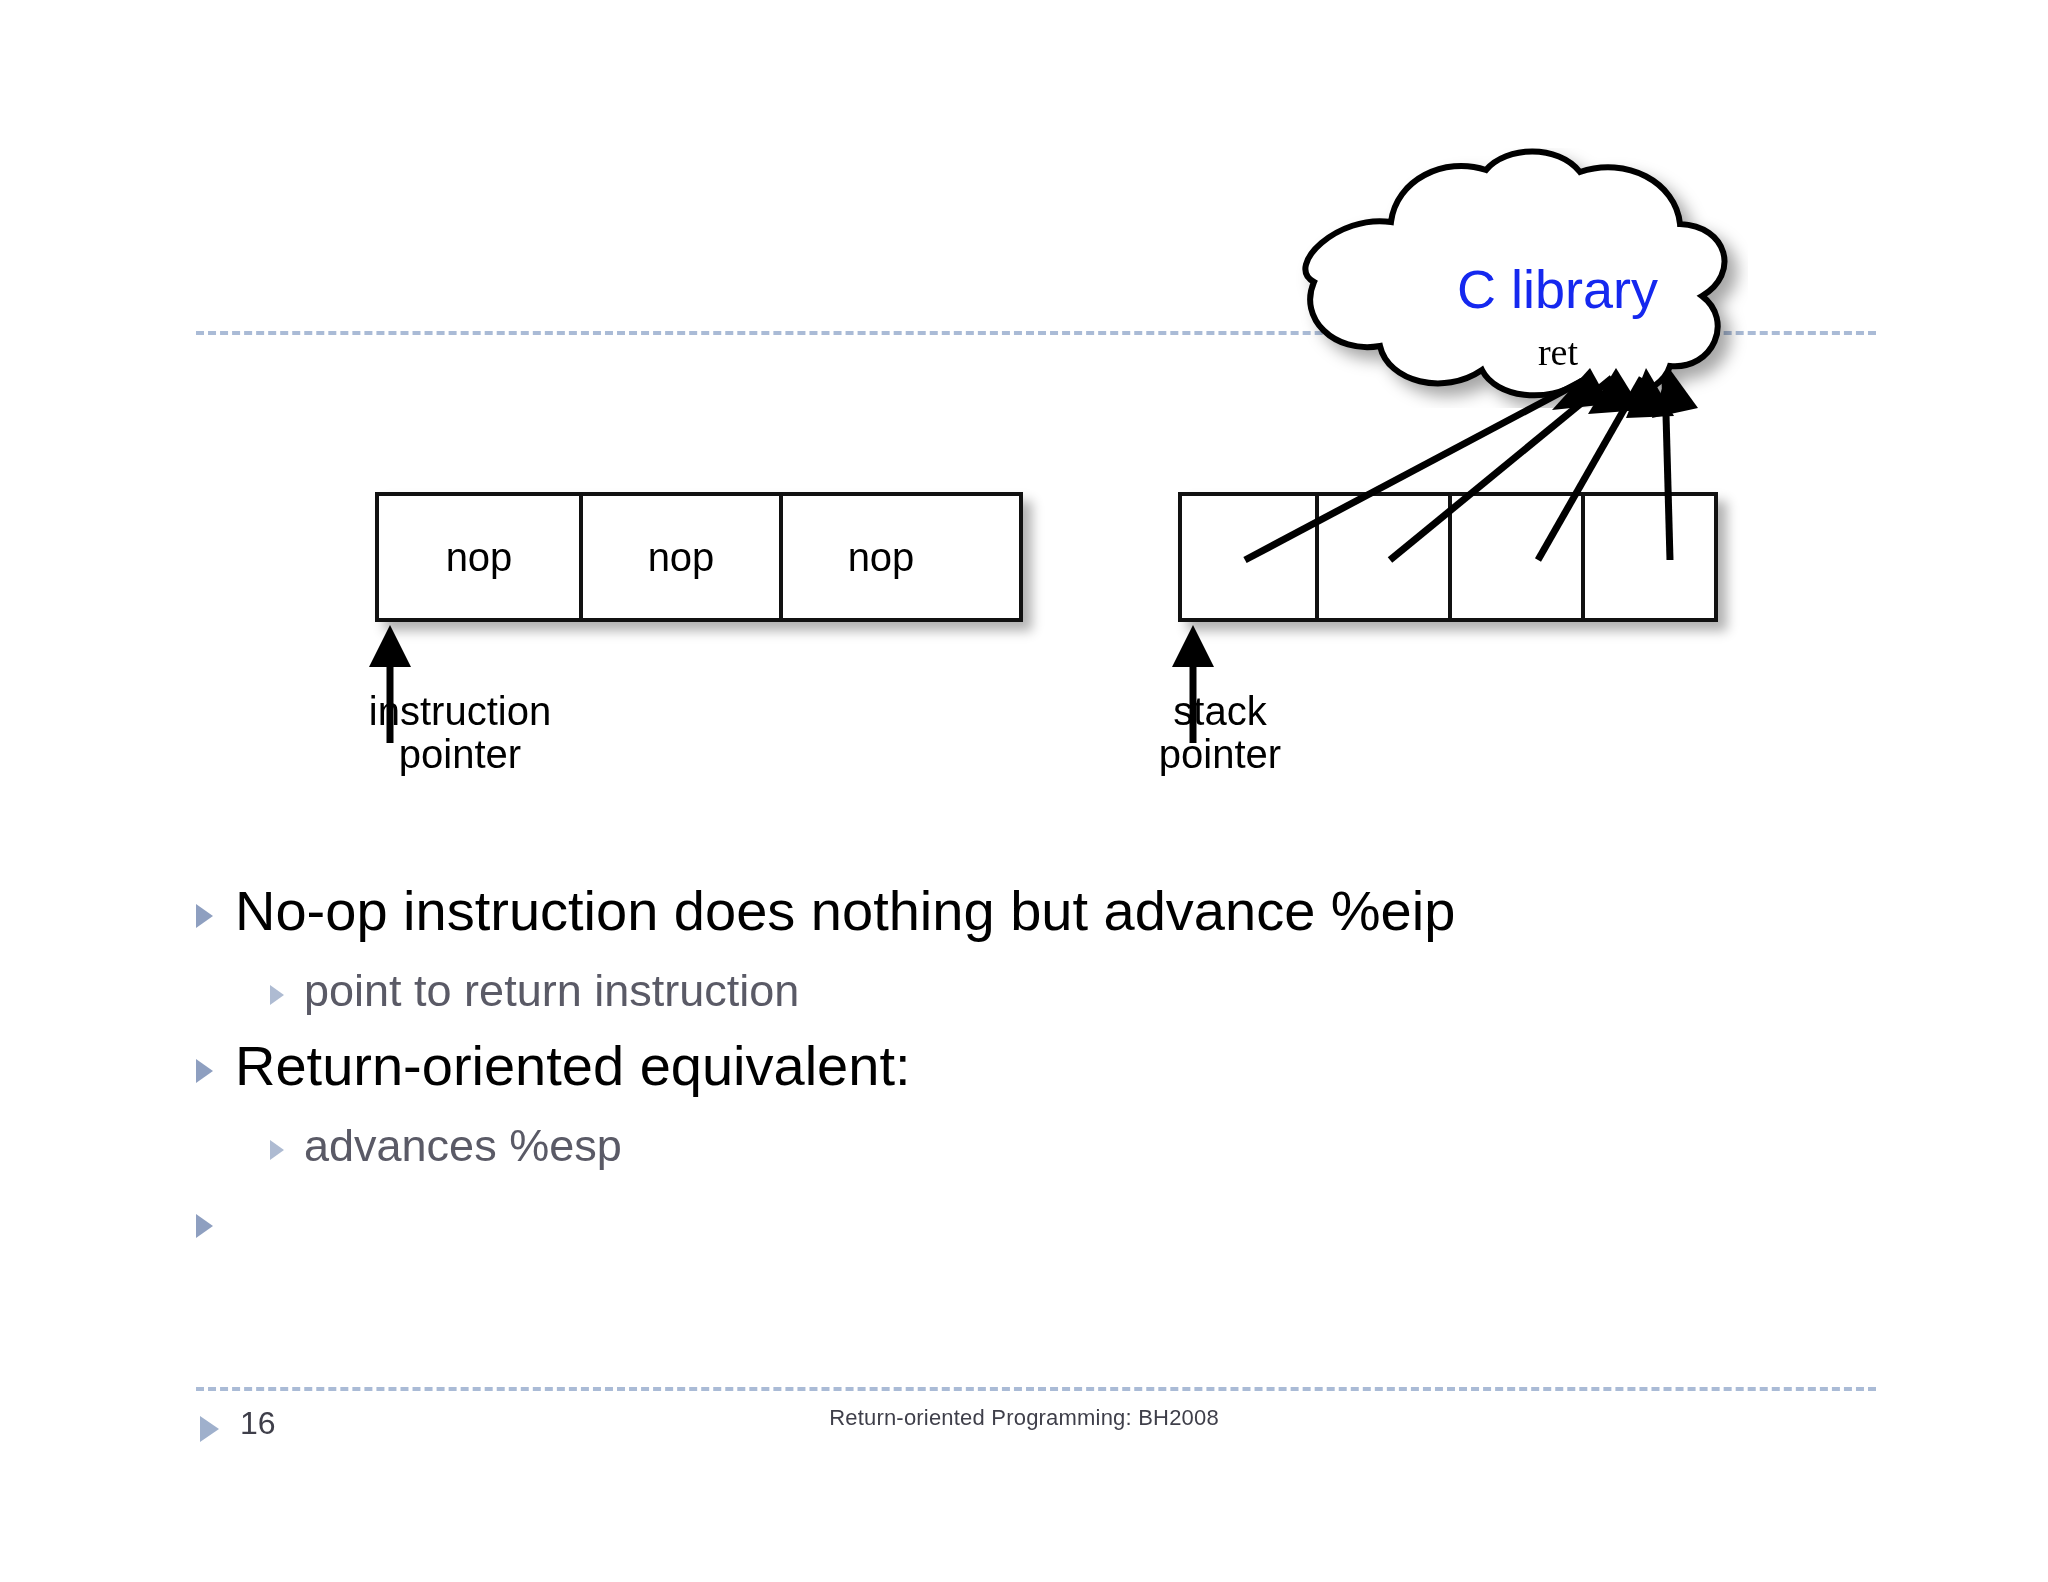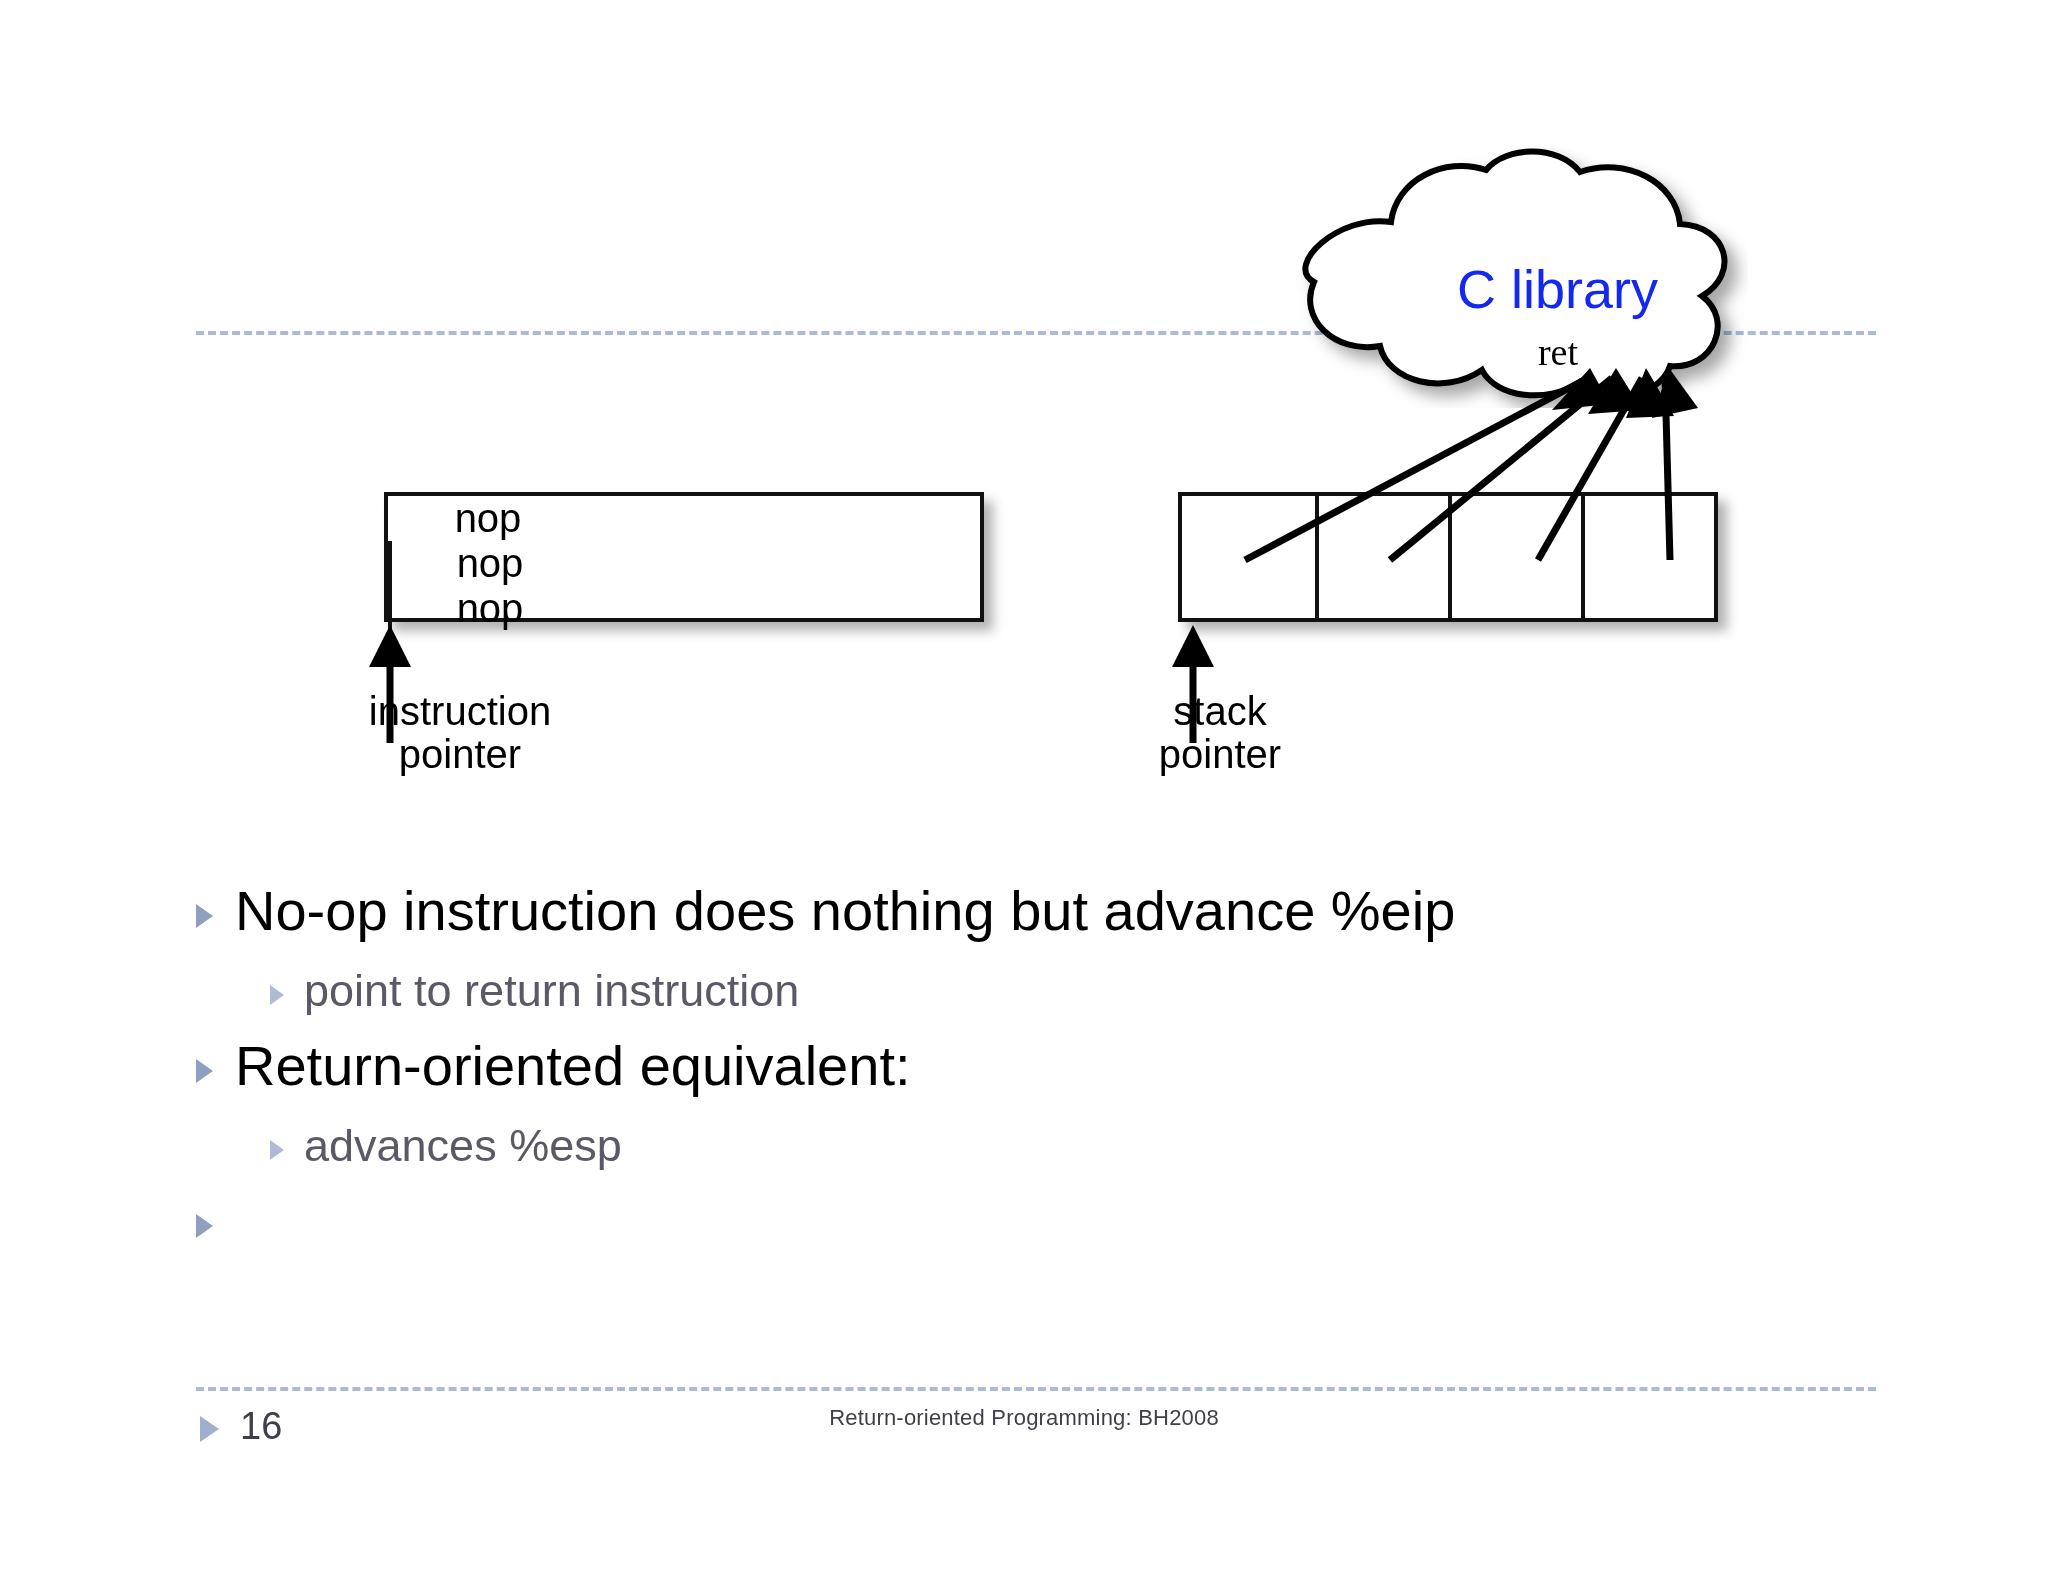--- a/index.html
+++ b/index.html
@@ -62,25 +62,24 @@
     align-items: center;
     justify-content: center;
     font-family: "Liberation Sans", sans-serif;
     font-size: 40px;
     color: #000000;
     background: transparent;
   }
   .boxgroup .cell + .cell { border-left: 4px solid #111111; }
 
   #ip-boxes {
-    left: 384px;
+    left: 375px;
     top: 492px;
-    width: 600px;
+    width: 648px;
     height: 130px;
-    flex-direction: column;
   }
   #ip-boxes .cell { width: 200px; }
 
   #sp-boxes {
     left: 1178px;
     top: 492px;
     width: 540px;
     height: 130px;
   }
   #sp-boxes .cell { width: 135px; }
@@ -203,21 +202,21 @@
     width: 0; height: 0;
     border-left: 19px solid #9fb0cc;
     border-top: 13px solid transparent;
     border-bottom: 13px solid transparent;
   }
   #page-num {
     position: absolute;
     left: 240px;
     top: 1405px;
     font-family: "Liberation Sans", sans-serif;
-    font-size: 38px;
+    font-size: 32px;
     color: #3f3f4a;
   }
   #footer-text {
     position: absolute;
     left: 0;
     right: 0;
     top: 1405px;
     text-align: center;
     font-family: "Liberation Sans", sans-serif;
     font-size: 22px;

